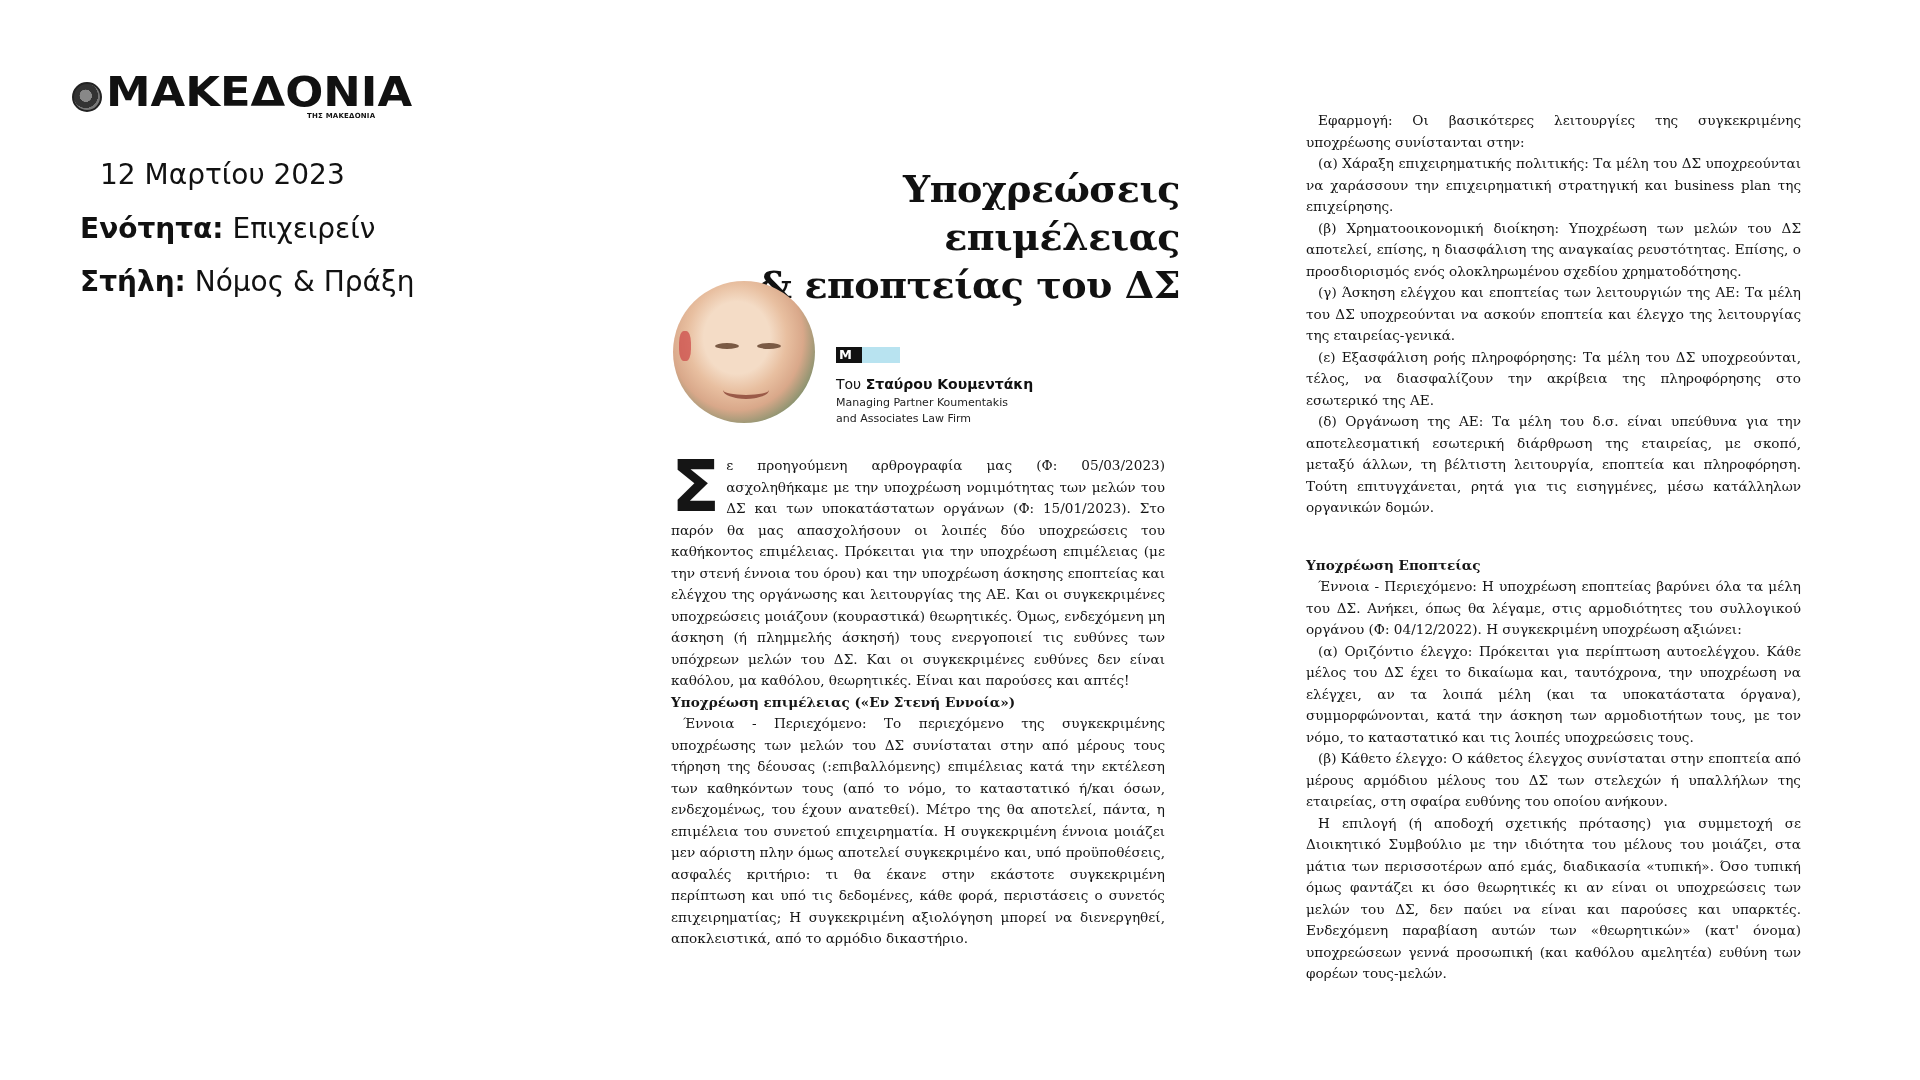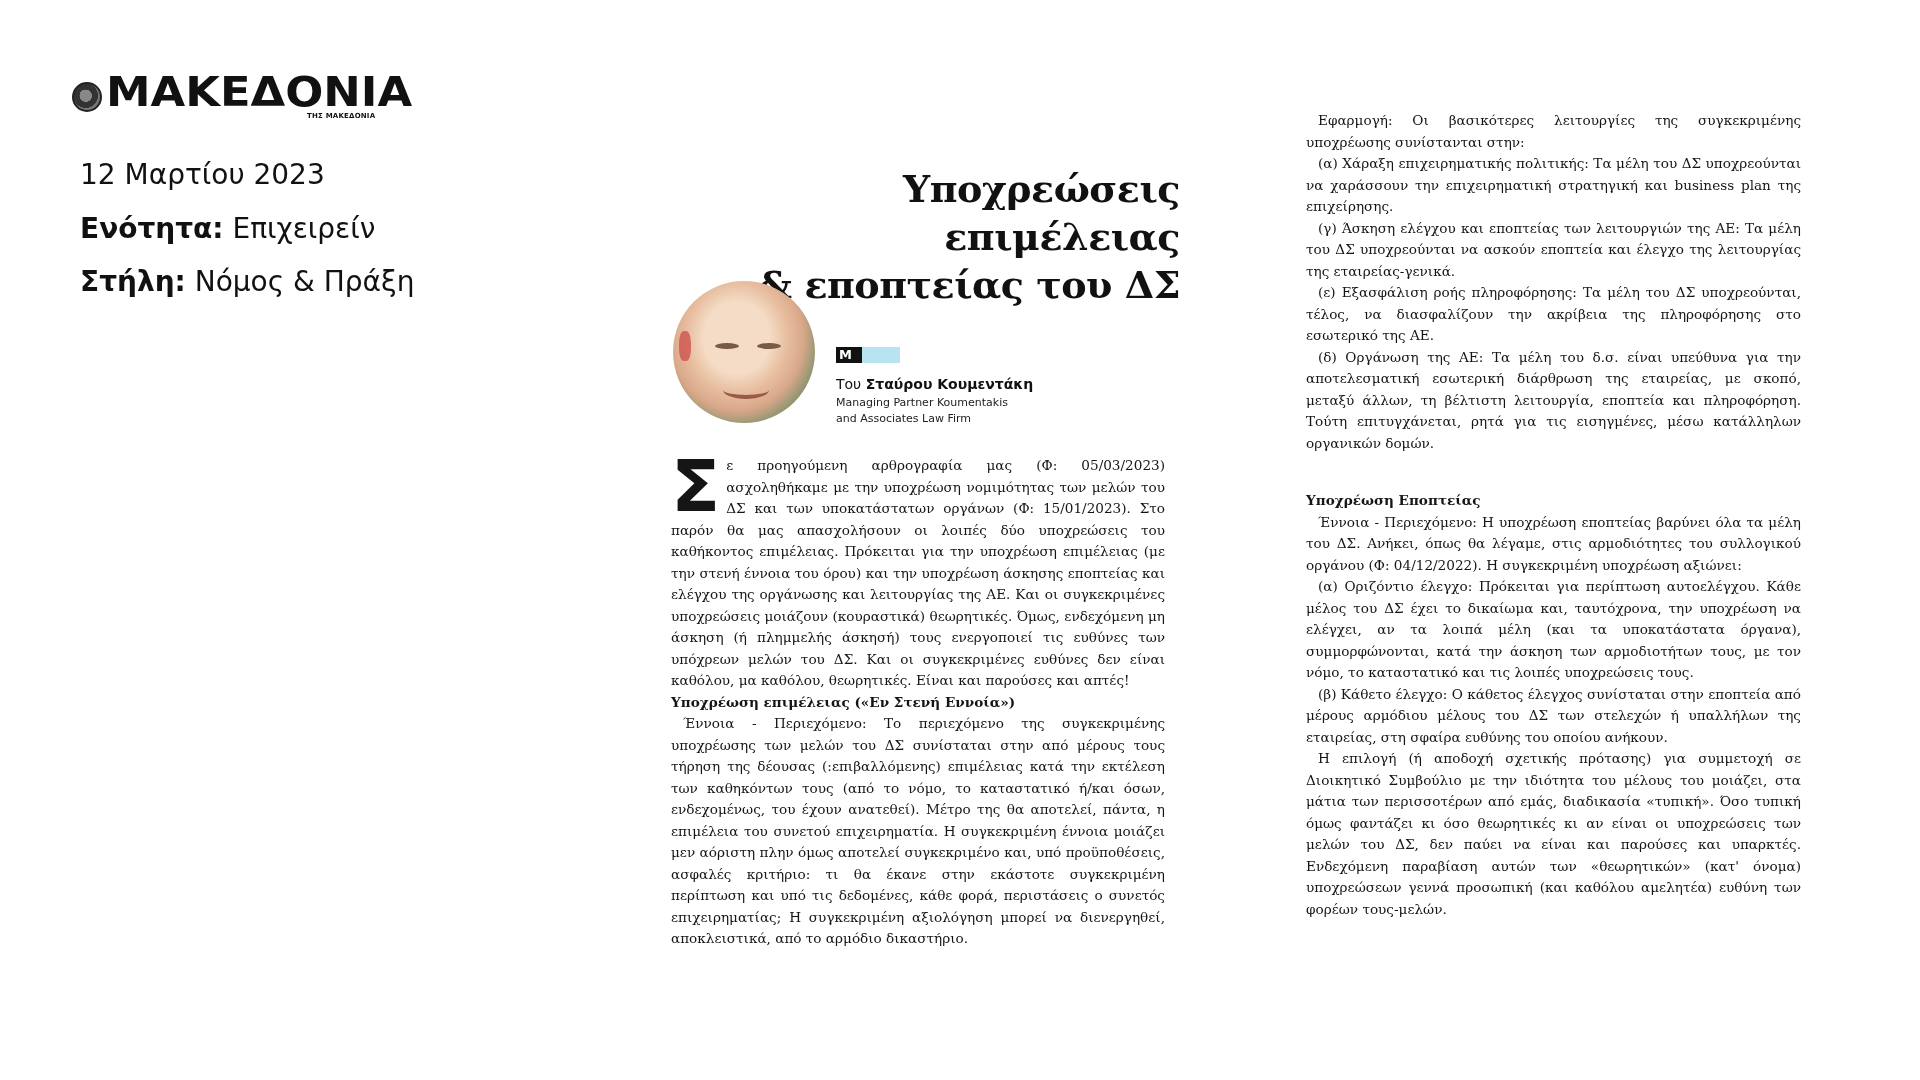--- a/index.html
+++ b/index.html
@@ -15,21 +15,21 @@
   .logo-text {
     font-family: "DejaVu Sans", sans-serif; font-weight: 900; font-size: 40px; letter-spacing: 0px;
     color: #111; line-height: 1; transform: scaleX(1.12); transform-origin: left center;
   }
   .logo-sub {
     position: absolute; left: 235px; top: 40px; font-family: "DejaVu Sans", sans-serif; font-weight: 700;
     font-size: 7px; color: #111; letter-spacing: 0.2px;
   }
   .meta { position: absolute; left: 80px; font-family: "DejaVu Sans", sans-serif; font-size: 28px; color: #111; }
   .meta b { font-weight: 700; }
-  .meta-date { top: 158px; }
+  .meta-date { top: 158px; margin-left: 20px; }
   .meta-section { top: 212px; }
   .meta-column { top: 265px; }
 
   .article-title {
     position: absolute; left: 660px; top: 165px; width: 520px; text-align: right;
     font-family: "DejaVu Serif", serif; font-weight: 700; font-size: 38px; line-height: 48px; color: #111;
     letter-spacing: -0.5px;
   }
   .author-photo {
     position: absolute; left: 673px; top: 281px; width: 142px; height: 142px; border-radius: 50%;
@@ -103,20 +103,21 @@
     <span class="drop-cap">Σ</span>
     <span>ε προηγούμενη αρθρογραφία μας (Φ: 05/03/2023) ασχοληθήκαμε με την υποχρέωση νομιμότητας των μελών του ΔΣ και των υποκατάστατων οργάνων (Φ: 15/01/2023). Στο παρόν θα μας απασχολήσουν οι λοιπές δύο υποχρεώσεις του καθήκοντος επιμέλειας. Πρόκειται για την υποχρέωση επιμέλειας (με την στενή έννοια του όρου) και την υποχρέωση άσκησης εποπτείας και ελέγχου της οργάνωσης και λειτουργίας της ΑΕ. Και οι συγκεκριμένες υποχρεώσεις μοιάζουν (κουραστικά) θεωρητικές. Όμως, ενδεχόμενη μη άσκηση (ή πλημμελής άσκησή) τους ενεργοποιεί τις ευθύνες των υπόχρεων μελών του ΔΣ. Και οι συγκεκριμένες ευθύνες δεν είναι καθόλου, μα καθόλου, θεωρητικές. Είναι και παρούσες και απτές!</span>
   </p>
   <p class="sub">Υποχρέωση επιμέλειας («Εν Στενή Εννοία»)</p>
   <p class="indent">Έννοια - Περιεχόμενο: Το περιεχόμενο της συγκεκριμένης υποχρέωσης των μελών του ΔΣ συνίσταται στην από μέρους τους τήρηση της δέουσας (:επιβαλλόμενης) επιμέλειας κατά την εκτέλεση των καθηκόντων τους (από το νόμο, το καταστατικό ή/και όσων, ενδεχομένως, του έχουν ανατεθεί). Μέτρο της θα αποτελεί, πάντα, η επιμέλεια του συνετού επιχειρηματία. Η συγκεκριμένη έννοια μοιάζει μεν αόριστη πλην όμως αποτελεί συγκεκριμένο και, υπό προϋποθέσεις, ασφαλές κριτήριο: τι θα έκανε στην εκάστοτε συγκεκριμένη περίπτωση και υπό τις δεδομένες, κάθε φορά, περιστάσεις ο συνετός επιχειρηματίας; Η συγκεκριμένη αξιολόγηση μπορεί να διενεργηθεί, αποκλειστικά, από το αρμόδιο δικαστήριο.</p>
 </div>
 
 <div class="body-col right-col">
   <p class="indent">Εφαρμογή: Οι βασικότερες λειτουργίες της συγκεκριμένης υποχρέωσης συνίστανται στην:</p>
   <p class="indent">(α) Χάραξη επιχειρηματικής πολιτικής: Τα μέλη του ΔΣ υποχρεούνται να χαράσσουν την επιχειρηματική στρατηγική και business plan της επιχείρησης.</p>
+  <p class="indent">(β) Χρηματοοικονομική διοίκηση: Υποχρέωση των μελών του ΔΣ αποτελεί, επίσης, η διασφάλιση της αναγκαίας ρευστότητας. Επίσης, ο προσδιορισμός ενός ολοκληρωμένου σχεδίου χρηματοδότησης.</p>
   <p class="indent">(γ) Άσκηση ελέγχου και εποπτείας των λειτουργιών της ΑΕ: Τα μέλη του ΔΣ υποχρεούνται να ασκούν εποπτεία και έλεγχο της λειτουργίας της εταιρείας-γενικά.</p>
   <p class="indent">(ε) Εξασφάλιση ροής πληροφόρησης: Τα μέλη του ΔΣ υποχρεούνται, τέλος, να διασφαλίζουν την ακρίβεια της πληροφόρησης στο εσωτερικό της ΑΕ.</p>
   <p class="indent">(δ) Οργάνωση της ΑΕ: Τα μέλη του δ.σ. είναι υπεύθυνα για την αποτελεσματική εσωτερική διάρθρωση της εταιρείας, με σκοπό, μεταξύ άλλων, τη βέλτιστη λειτουργία, εποπτεία και πληροφόρηση. Τούτη επιτυγχάνεται, ρητά για τις εισηγμένες, μέσω κατάλληλων οργανικών δομών.</p>
   <p class="sub" style="margin-top:36px">Υποχρέωση Εποπτείας</p>
   <p class="indent">Έννοια - Περιεχόμενο: Η υποχρέωση εποπτείας βαρύνει όλα τα μέλη του ΔΣ. Ανήκει, όπως θα λέγαμε, στις αρμοδιότητες του συλλογικού οργάνου (Φ: 04/12/2022). Η συγκεκριμένη υποχρέωση αξιώνει:</p>
   <p class="indent">(α) Οριζόντιο έλεγχο: Πρόκειται για περίπτωση αυτοελέγχου. Κάθε μέλος του ΔΣ έχει το δικαίωμα και, ταυτόχρονα, την υποχρέωση να ελέγχει, αν τα λοιπά μέλη (και τα υποκατάστατα όργανα), συμμορφώνονται, κατά την άσκηση των αρμοδιοτήτων τους, με τον νόμο, το καταστατικό και τις λοιπές υποχρεώσεις τους.</p>
   <p class="indent">(β) Κάθετο έλεγχο: Ο κάθετος έλεγχος συνίσταται στην εποπτεία από μέρους αρμόδιου μέλους του ΔΣ των στελεχών ή υπαλλήλων της εταιρείας, στη σφαίρα ευθύνης του οποίου ανήκουν.</p>
   <p class="indent">Η επιλογή (ή αποδοχή σχετικής πρότασης) για συμμετοχή σε Διοικητικό Συμβούλιο με την ιδιότητα του μέλους του μοιάζει, στα μάτια των περισσοτέρων από εμάς, διαδικασία «τυπική». Όσο τυπική όμως φαντάζει κι όσο θεωρητικές κι αν είναι οι υποχρεώσεις των μελών του ΔΣ, δεν παύει να είναι και παρούσες και υπαρκτές. Ενδεχόμενη παραβίαση αυτών των «θεωρητικών» (κατ' όνομα) υποχρεώσεων γεννά προσωπική (και καθόλου αμελητέα) ευθύνη των φορέων τους-μελών.</p>
 </div>
 

